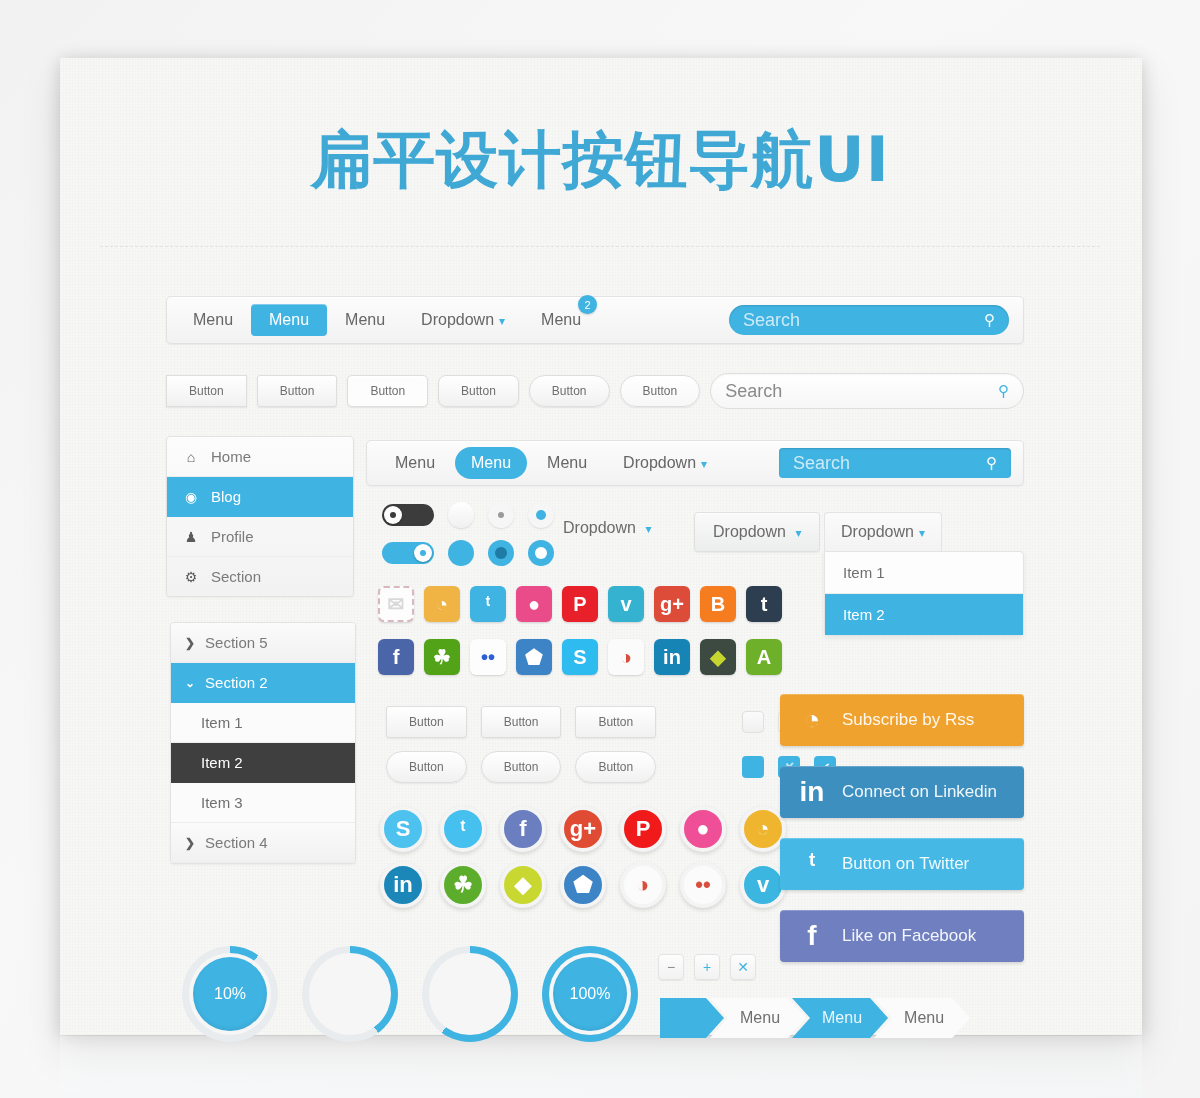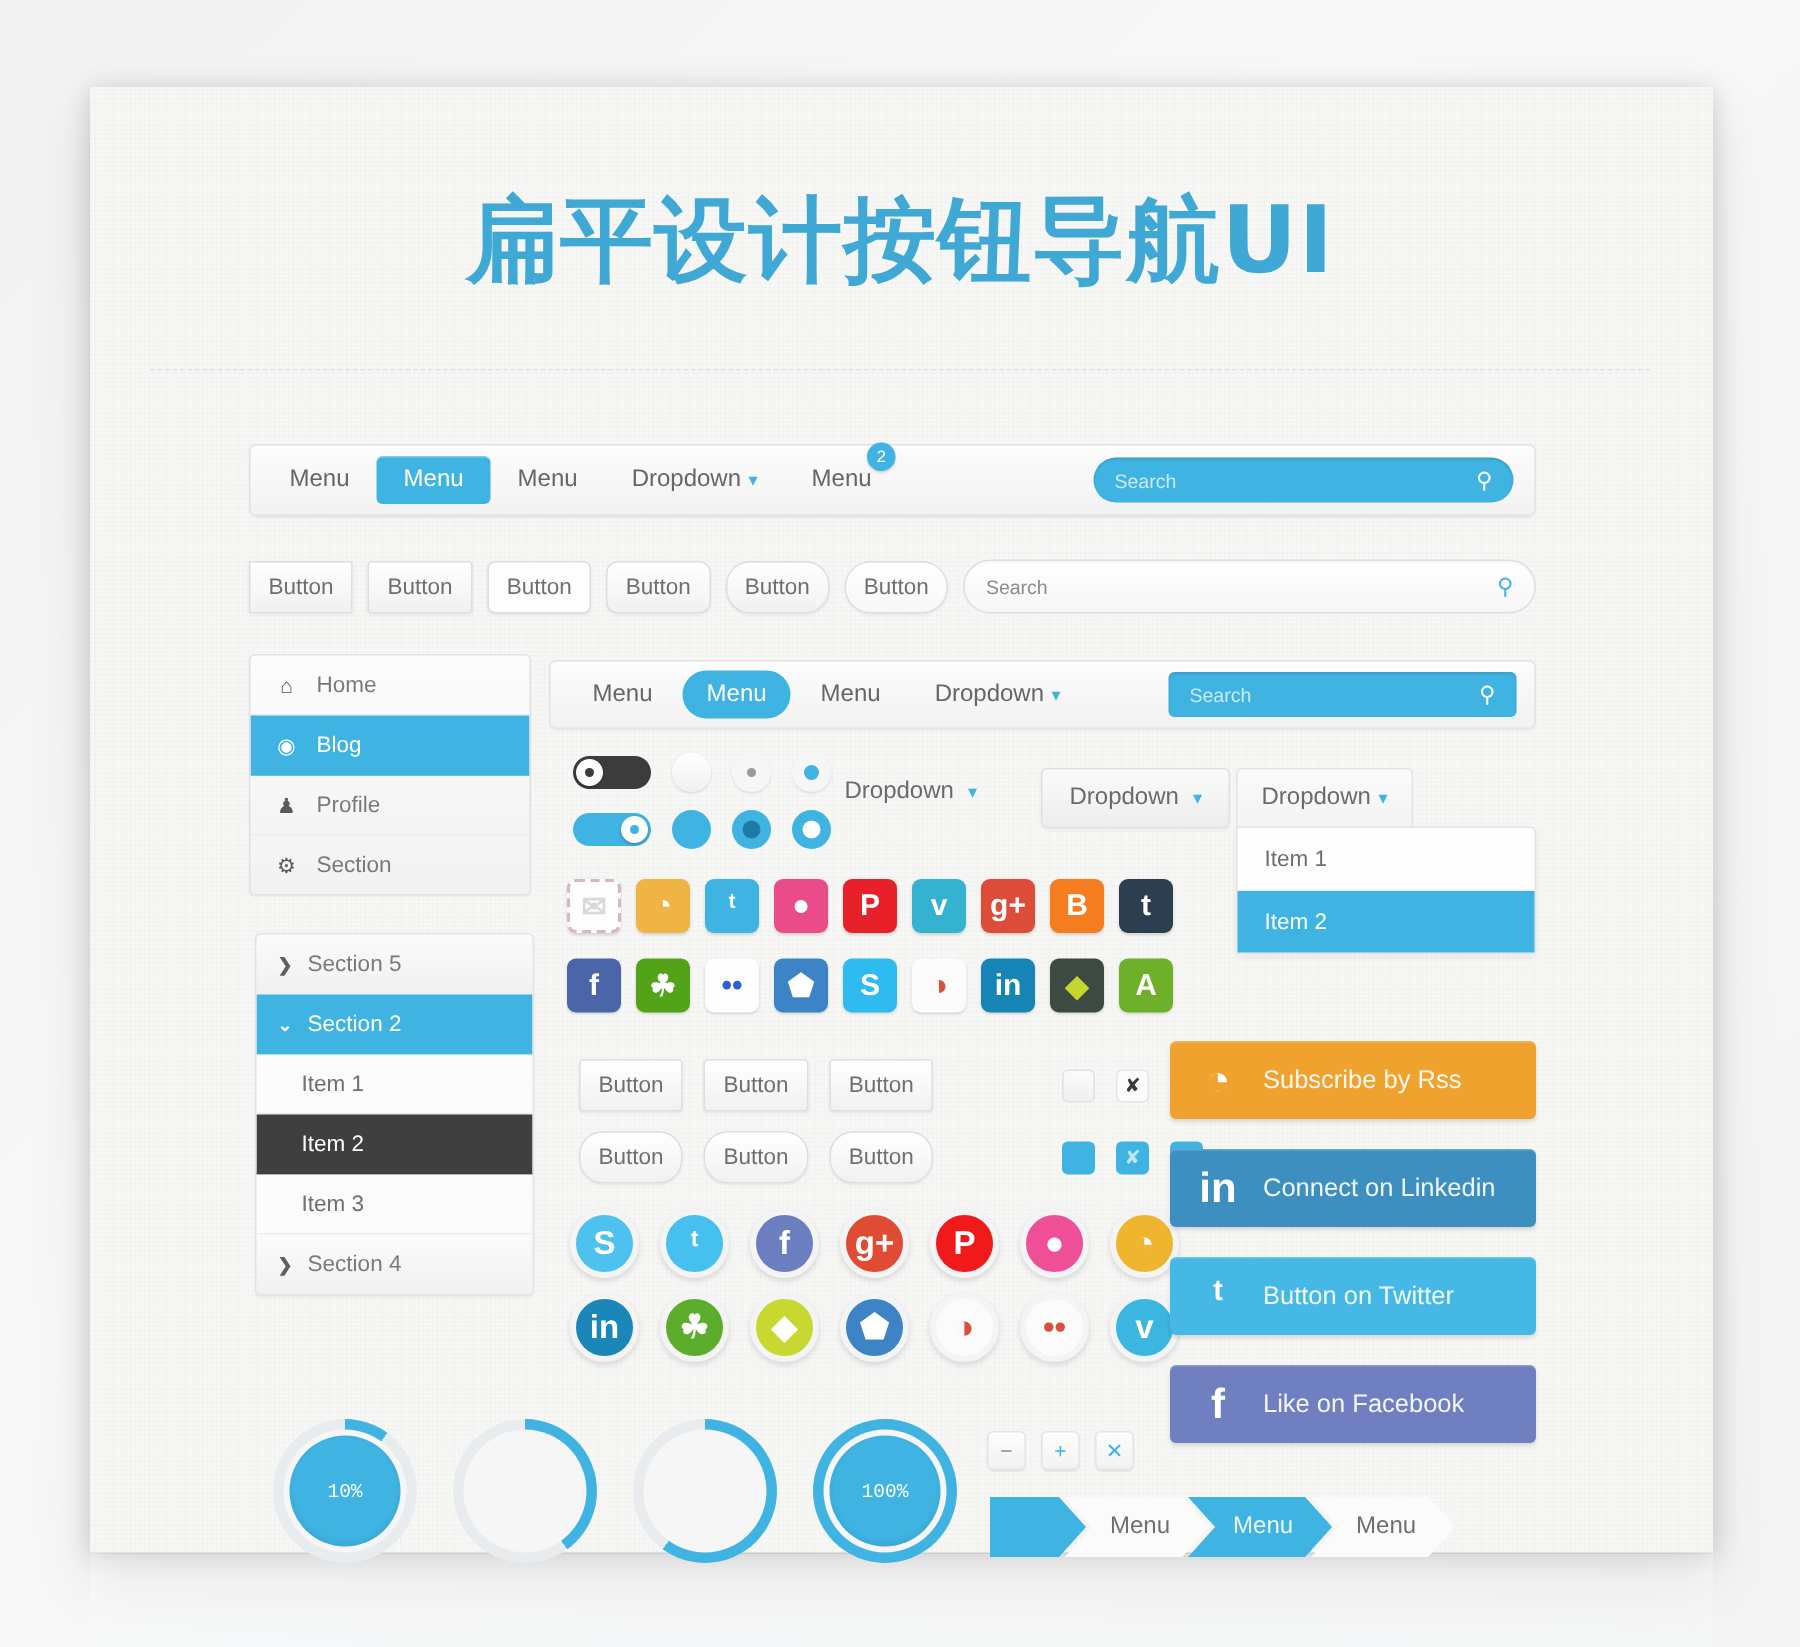--- a/index.html
+++ b/index.html
@@ -68,27 +68,27 @@
     box-shadow: 0 1px 2px rgba(0,0,0,.18);
   }
   .search-pill {
     position: relative; height: 30px; border-radius: 15px;
     display: flex; align-items: center; padding: 0 14px;
   }
   .search-pill.blue { background: #3fb3e2; color: #cdeaf7;
      box-shadow: inset 0 1px 2px rgba(0,0,0,.14); }
   .search-pill .mag { margin-left: auto; font-size: 15px; }
   .search-pill.blue .mag { color: #fff; }
-  .search-pill span.txt { font-size: 13px; }
+  .search-pill span.txt { font-size: 18px; }
 
   
   #btnrow { position: absolute; left: 166px; top: 372px; width: 858px; height: 38px;
             display: flex; align-items: center; gap: 10px; }
   .btn {
-    font-size: 15px; color: #6f6f6f; padding: 8px 12px;
+    font-size: 12px; color: #6f6f6f; padding: 8px 22px;
     border: 1px solid #dedede; background: linear-gradient(#ffffff,#f1f1f1);
     box-shadow: 0 1px 2px rgba(0,0,0,.07), inset 0 1px 0 #fff;
     white-space: nowrap;
   }
   .btn.r0 { border-radius: 0; }
   .btn.r3 { border-radius: 3px; }
   .btn.r5 { border-radius: 5px; background: #fdfdfd; }
   .btn.r8 { border-radius: 8px; }
   .btn.r14 { border-radius: 16px; }
   .btn.r20 { border-radius: 20px; background: linear-gradient(#ffffff,#f7f7f7); }
@@ -206,21 +206,21 @@
          font-size: 17px; box-shadow: 0 2px 3px rgba(0,0,0,.12), inset 0 1px 0 rgba(255,255,255,.22); }
   .cta .glyph { font-size: 28px; font-weight: bold; width: 32px; text-align:center; }
   .cta .lbl { opacity: .92; }
 
   
   #progress { position: absolute; left: 182px; top: 946px; display: flex; gap: 24px; }
   .pc { width: 96px; height: 96px; border-radius: 50%; position: relative; }
   .pc .track { position:absolute; inset:0; border-radius:50%; background:#eceff0; }
   .pc .inner { position:absolute; left:11px; top:11px; width:74px; height:74px; border-radius:50%;
        background:#3fb3e2; display:flex; align-items:center; justify-content:center;
-       color:#fff; font-size:13px; box-shadow: inset 0 -2px 4px rgba(0,0,0,.07); font-family: Liberation Mono, monospace; }
+       color:#fff; font-size:16px; box-shadow: inset 0 -2px 4px rgba(0,0,0,.07); }
   .pc .gap { position:absolute; left:7px; top:7px; width:82px; height:82px; border-radius:50%;
        background:#f6f6f6; }
 
   
   #tiny { position: absolute; left: 658px; top: 954px; display:flex; gap: 10px; }
   .tbtn { width: 26px; height: 26px; border-radius: 4px; display:flex; align-items:center;
      justify-content:center; font-size:14px; color:#3fb3e2; border:1px solid #e4e4e4;
      background: linear-gradient(#fdfdfd,#f2f2f2); box-shadow: 0 1px 1px rgba(0,0,0,.06); }
   .tbtn.minus { color: #8c8c8c; }
   .tbtn.x { color: #3fb3e2; }

